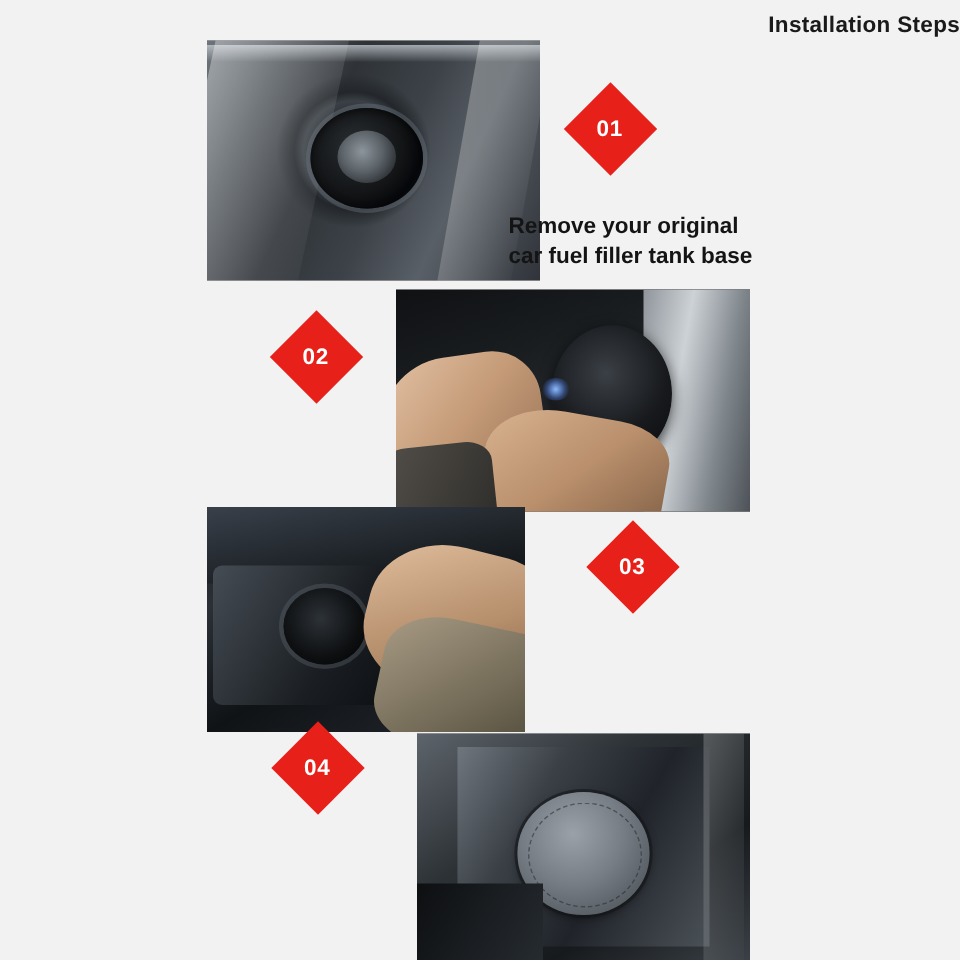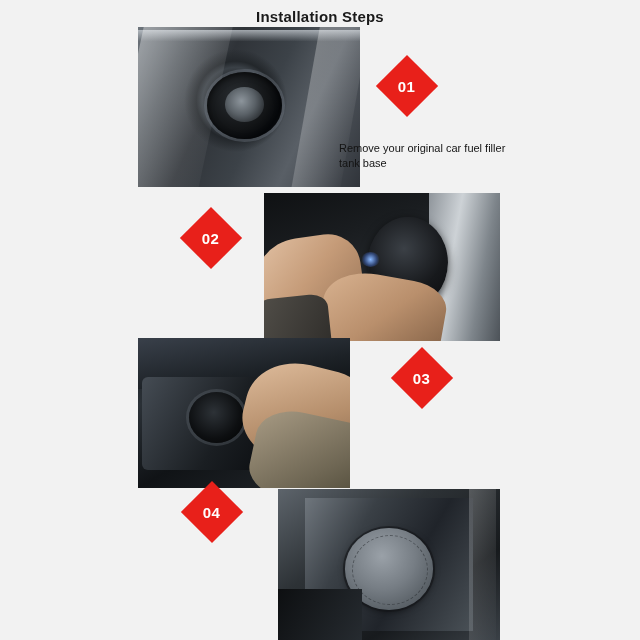--- a/index.html
+++ b/index.html
@@ -18,21 +18,21 @@
     position: relative;
     width: 640px;
     height: 640px;
     background: #f2f2f2;
   }
   .title {
     position: absolute;
     top: 8px;
     left: 0;
     width: 640px;
-    text-align: center;
+    text-align: right;
     font-size: 15px;
     font-weight: bold;
     color: #1a1a1a;
     letter-spacing: 0.2px;
   }
 
   
   .photo {
     position: absolute;
     overflow: hidden;
@@ -275,22 +275,22 @@
     transform: rotate(-45deg);
     color: #fff;
     font-size: 15px;
     font-weight: bold;
     letter-spacing: 0.5px;
   }
 
   
   .caption {
     position: absolute;
-    font-size: 11px;
-    font-weight: normal;
+    font-size: 15px;
+    font-weight: bold;
     color: #141414;
     line-height: 1.35;
   }
 </style>
 </head>
 <body>
 
 <div id="page">
 
   <div class="title">Installation Steps</div>

